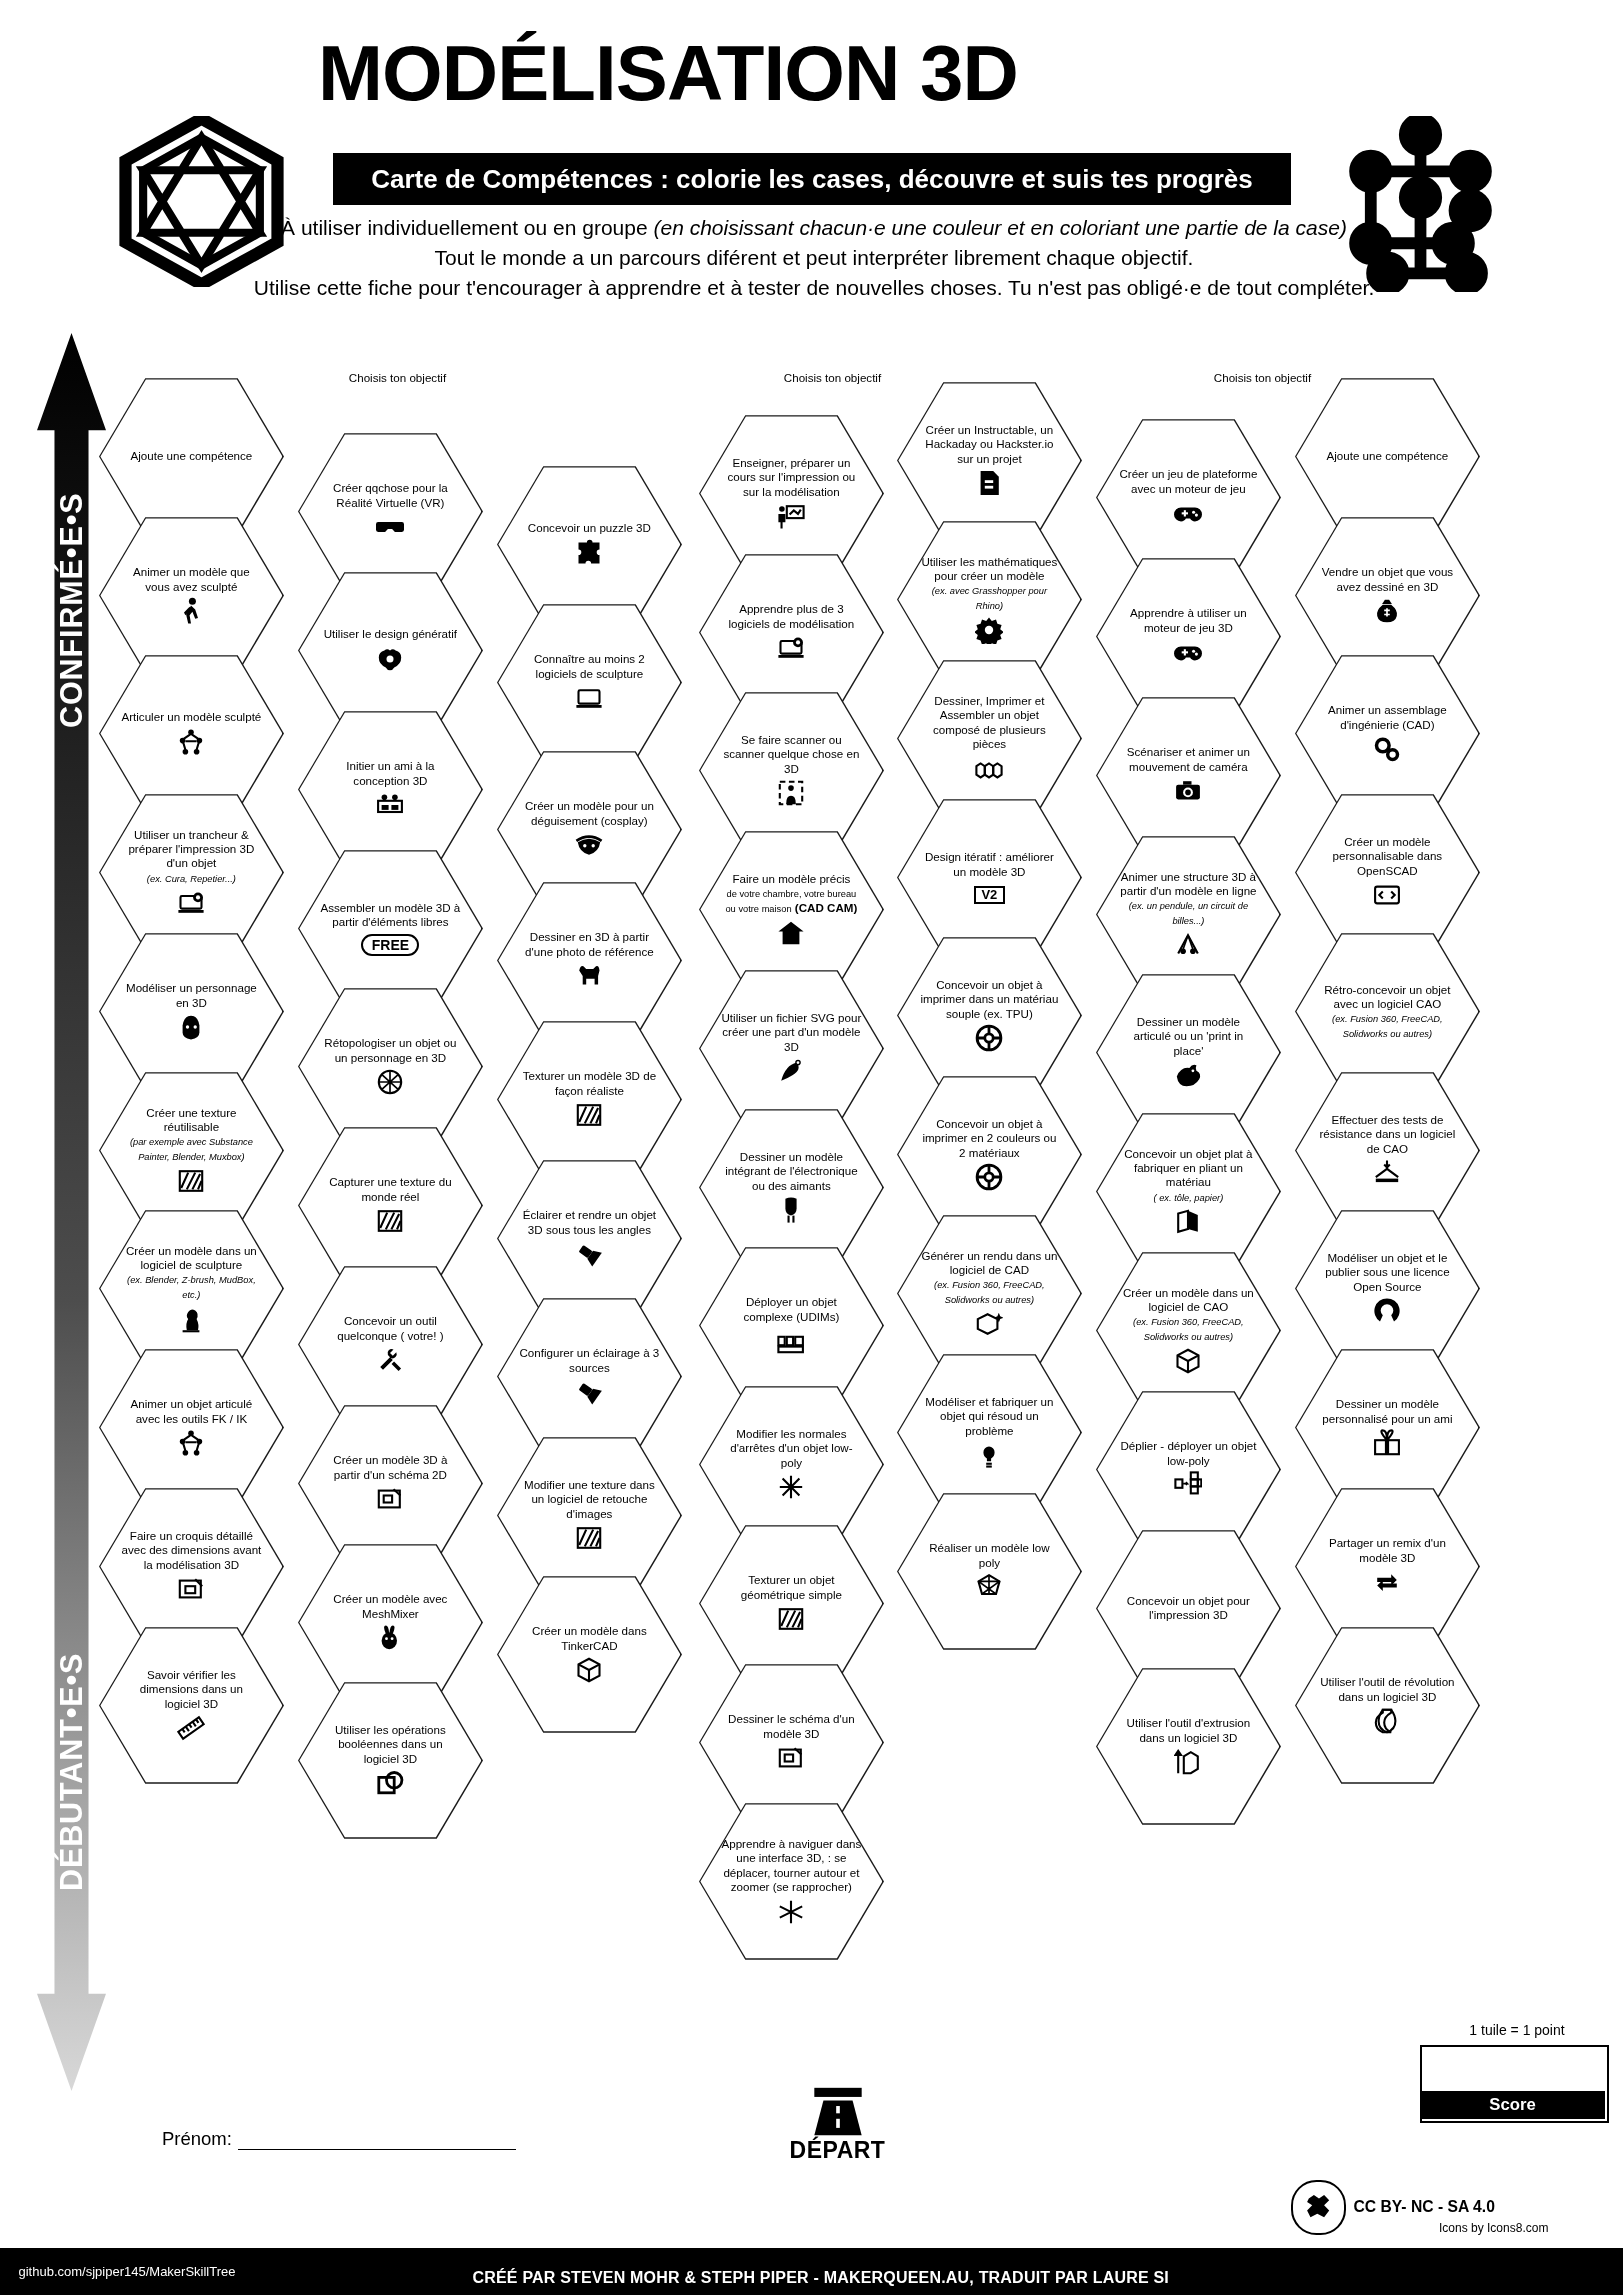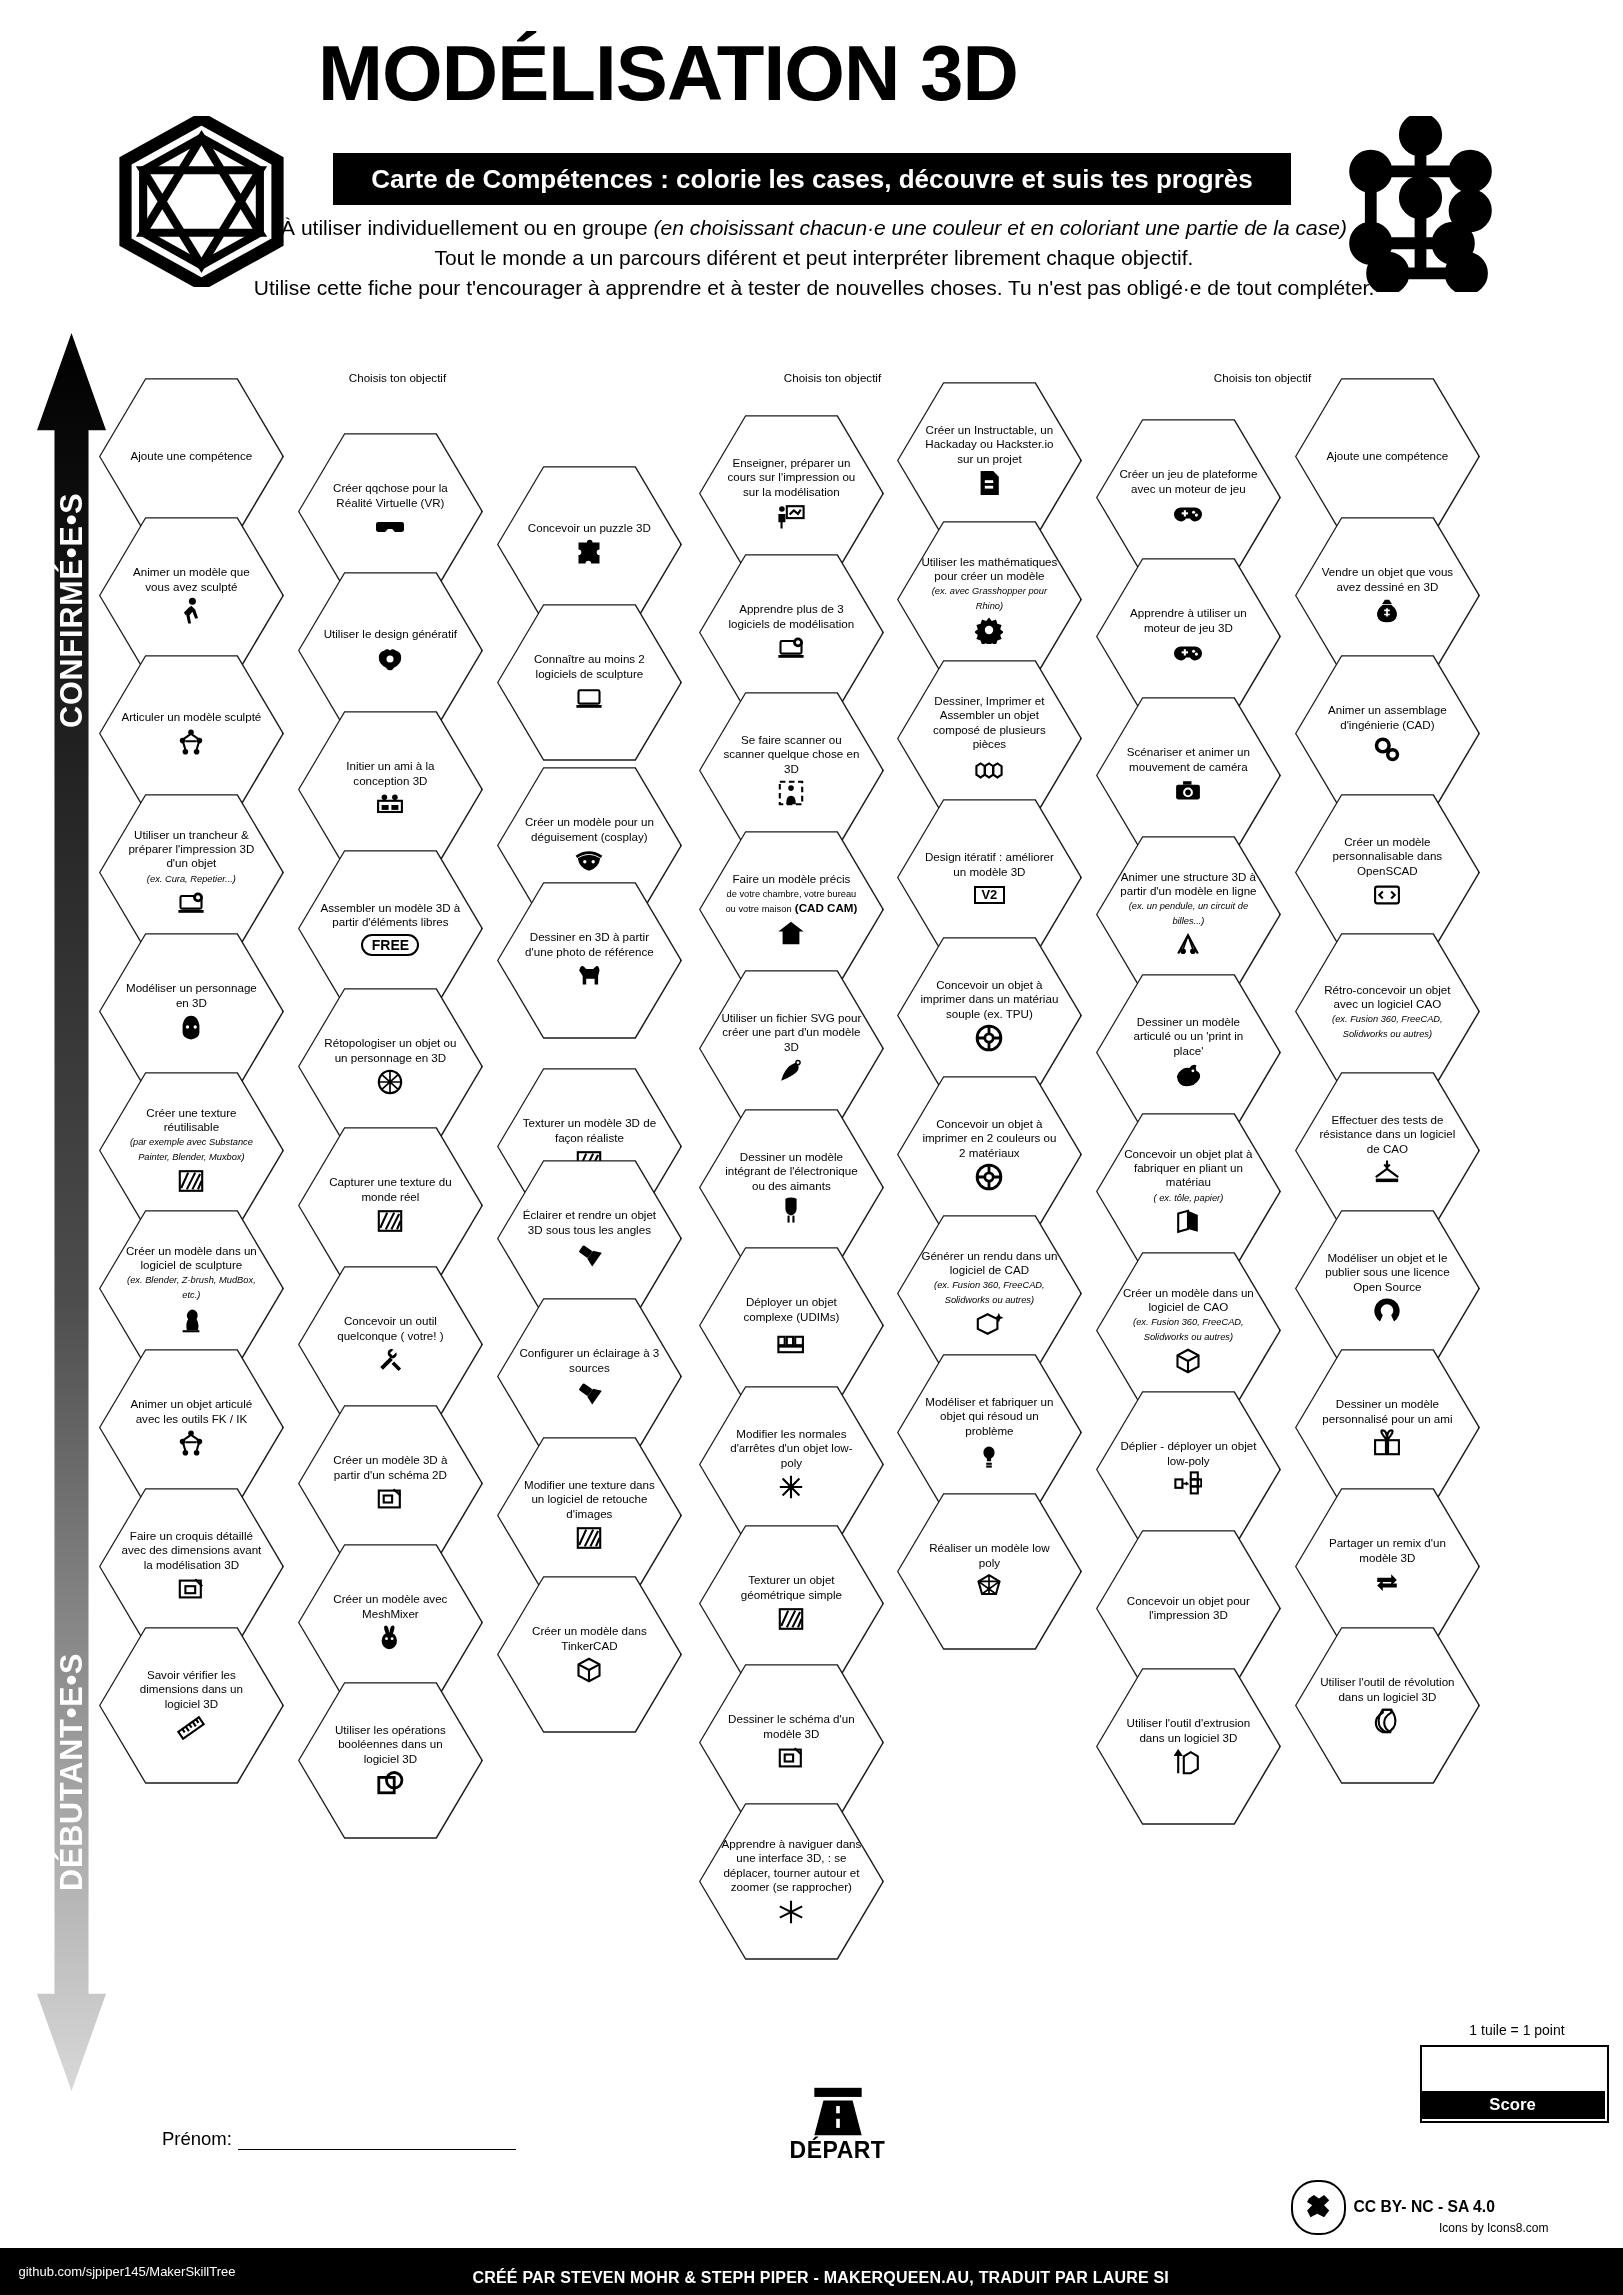--- a/index.html
+++ b/index.html
@@ -359,21 +359,21 @@
       <div class="face">
         <div class="lbl">Connaître au moins 2 logiciels de sculpture</div>
         <div class="ico">
           <svg viewBox="0 0 40 40" width="28" height="28">
             <rect x="5" y="9" width="30" height="19" rx="2" fill="none" stroke="#000" stroke-width="3"></rect>
             <rect x="2" y="30" width="36" height="4"></rect>
           </svg>
         </div>
       </div>
     </div>
-    <div class="hexwrap" style="left: 497px; top: 764px; text-decoration: underline;">
+    <div class="hexwrap" style="left: 497px; top: 748px; text-decoration: underline;">
       <div class="face">
         <div class="lbl">Créer un modèle pour un déguisement (cosplay)</div>
         <div class="ico">
           <svg viewBox="0 0 40 40" width="28" height="28">
             <path d="M4 16 q16-10 32 0 q-2 14-16 18 q-14-4-16-18 Z"></path>
             <path d="M2 14 q18-12 36 0" stroke="#000" stroke-width="4" fill="none"></path>
             <circle cx="14" cy="21" r="2.4" fill="#fff"></circle>
             <circle cx="26" cy="21" r="2.4" fill="#fff"></circle>
           </svg>
         </div>
@@ -382,21 +382,21 @@
     <div class="hexwrap" style="left: 497px; top: 879px;">
       <div class="face">
         <div class="lbl">Dessiner en 3D à partir d'une photo de référence</div>
         <div class="ico">
           <svg viewBox="0 0 40 40" width="28" height="28">
             <path d="M6 12 q2-8 6-6 l4 4 h10 l4-4 q4-2 5 6 l-2 8 v12 h-5 v-8 h-12 v8 h-5 v-12 Z"></path>
           </svg>
         </div>
       </div>
     </div>
-    <div class="hexwrap" style="left: 497px; top: 1065px;">
+    <div class="hexwrap" style="left: 497px; top: 1018px;">
       <div class="face">
         <div class="lbl">Texturer un modèle 3D de façon réaliste</div>
         <div class="ico">
           <svg viewBox="0 0 40 40" width="28" height="28">
             <rect x="4" y="6" width="32" height="28" fill="none" stroke="#000" stroke-width="3"></rect>
             <path d="M6 30 L16 8 M14 32 L26 8 M22 32 L33 10 M30 32 L35 20" stroke="#000" stroke-width="3" fill="none"></path>
           </svg>
         </div>
       </div>
     </div>

